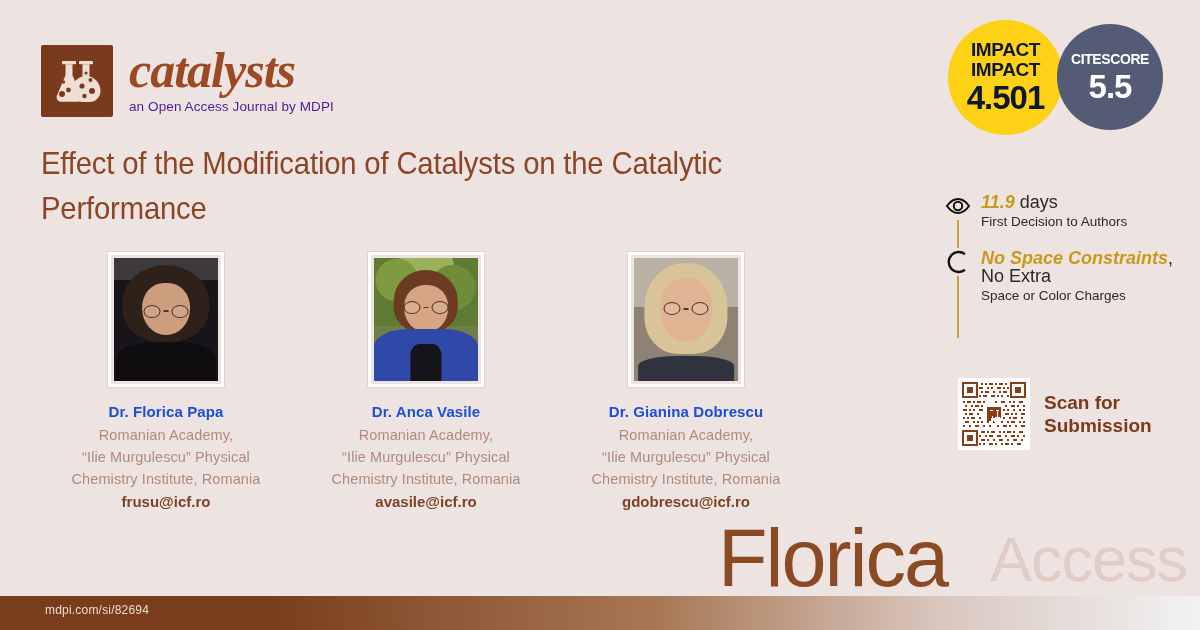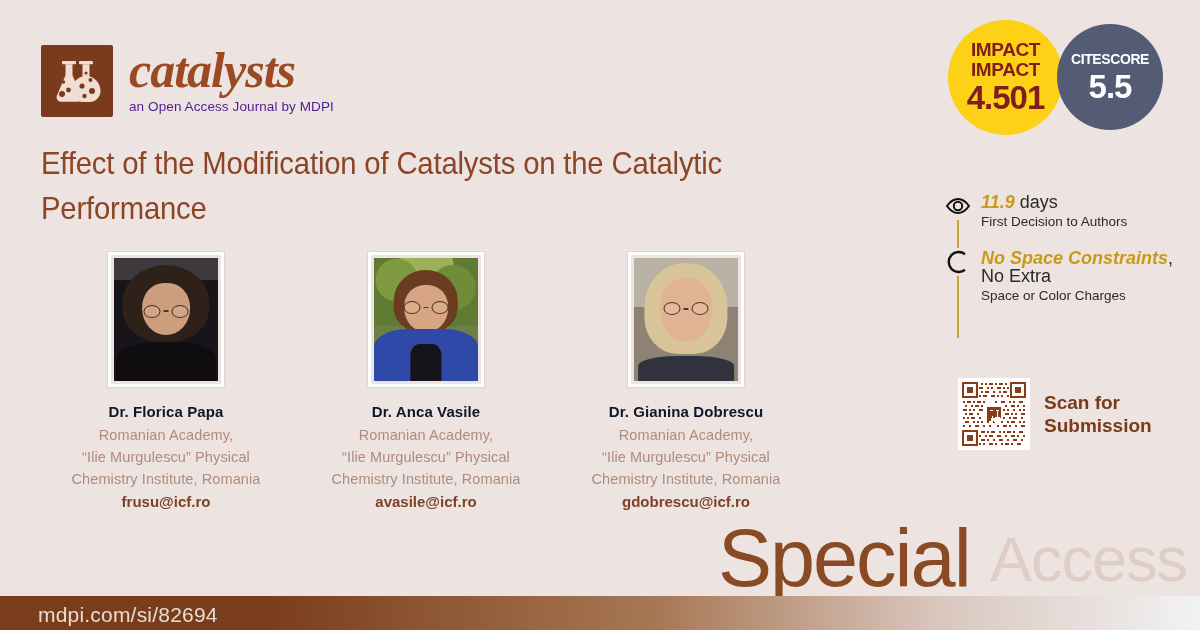--- a/index.html
+++ b/index.html
@@ -76,21 +76,21 @@
   .glasses{position:absolute;left:50%;transform:translateX(-50%);
     display:flex;align-items:center;gap:3px;}
   .glasses i{display:block;width:15px;height:11px;border:1.6px solid rgba(40,30,25,.85);
     border-radius:50%;background:rgba(255,255,255,.08);}
   .glasses b{display:block;width:5px;height:1.6px;background:rgba(40,30,25,.8);}
   .p1 .glasses{top:38%;}
   .p2 .glasses{top:35%;}
   .p3 .glasses{top:36%;}
 
   .a-name{
-    margin-top:16px;font-size:15px;font-weight:700;color:#0f172a;
+    margin-top:16px;font-size:15px;font-weight:700;color:#1d4ed8;
     letter-spacing:.1px;
   }
   .a-aff{
     margin-top:4px;font-size:14.5px;line-height:22px;color:#b08b7c;
     letter-spacing:.1px;
   }
   .a-mail{
     margin-top:3px;font-size:15px;font-weight:700;color:#7d4226;
   }
 
@@ -104,29 +104,29 @@
     font-size:81px;line-height:81px;color:#8a4a24;letter-spacing:-2px;z-index:3;
   }
 
   
   .footer{
     position:absolute;left:0;right:0;bottom:0;height:34px;
     background:linear-gradient(90deg,#7a3d1b 0%,#7a3d1b 22%,#a87856 55%,#d9c6bd 78%,#f2f2f4 100%);
     z-index:4;
   }
   .footer span{
-    position:absolute;left:38px;top:7px;
-    font-size:21px;color:#e9dcd6;letter-spacing:.2px;
+    position:absolute;left:45px;top:7px;
+    font-size:12px;color:#e9dcd6;letter-spacing:.2px;
   }
 
   
   .badges{position:absolute;left:948px;top:20px;display:flex;align-items:flex-start;}
   .badge{border-radius:50%;display:flex;flex-direction:column;
     align-items:center;justify-content:center;text-align:center;}
-  .badge-if{width:115px;height:115px;background:#fcd116;color:#7f1d1d;text-align:center;}
+  .badge-if{width:115px;height:115px;background:#fcd116;color:#0f172a;text-align:center;}
   .badge-if .l1{font-size:19px;font-weight:700;line-height:20px;letter-spacing:-.4px;}
   .badge-if .l2{font-size:19px;font-weight:700;line-height:20px;letter-spacing:-.4px;}
   .badge-if .v{font-size:33px;font-weight:700;line-height:34px;margin-top:1px;letter-spacing:-1px;}
   .badge-cs{width:106px;height:106px;background:#545b75;color:#fff;margin-left:-6px;margin-top:4px;}
   .badge-cs .l1{font-size:14px;font-weight:700;line-height:19px;letter-spacing:-.4px;}
   .badge-cs .v{font-size:33px;font-weight:700;line-height:34px;margin-top:1px;letter-spacing:-1px;}
 
   .stats{position:absolute;left:943px;top:192px;width:250px;}
   .stat{display:flex;align-items:flex-start;position:relative;margin-bottom:16px;}
   .stat:last-child{margin-bottom:0;}
@@ -238,21 +238,21 @@
       <div class="a-name">Dr. Gianina Dobrescu</div>
       <div class="a-aff" style="white-space:pre-line">Romanian  Academy,
 “Ilie Murgulescu”  Physical
 Chemistry Institute, Romania</div>
       <div class="a-mail">gdobrescu@icf.ro</div>
     </div>
 
   </div>
 
   <div class="si-issue">Access</div>
-  <div class="si-special">Special</div>
+  <div class="si-special">Florica</div>
 
   <div class="badges">
     <div class="badge badge-if">
       <div class="l1">IMPACT</div>
       <div class="l2">IMPACT</div>
       <div class="v">4.501</div>
     </div>
     <div class="badge badge-cs">
       <div class="l1">CITESCORE</div>
       <div class="v">5.5</div>

